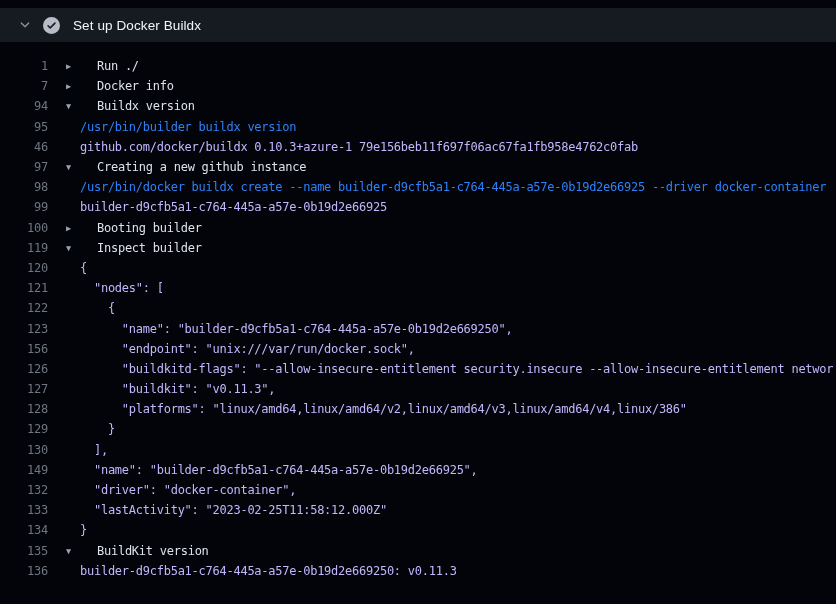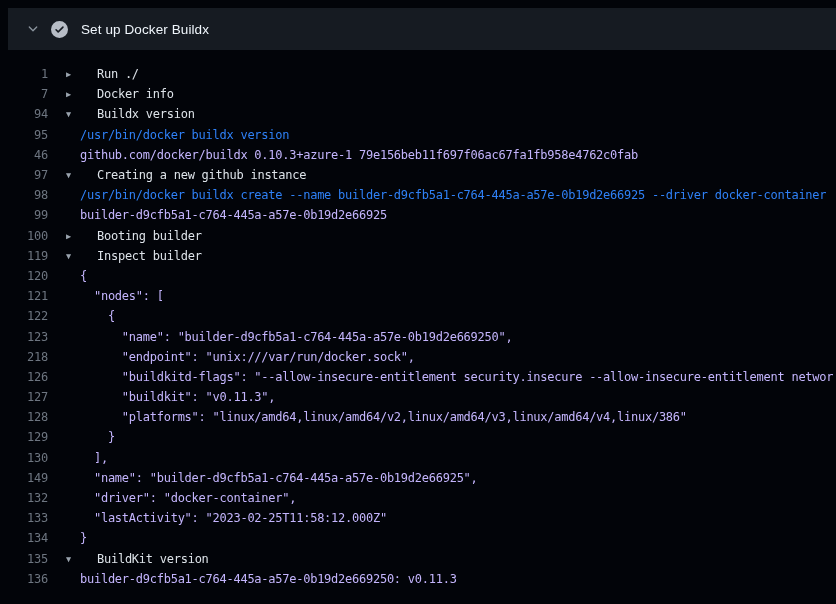--- a/index.html
+++ b/index.html
@@ -2,22 +2,22 @@
 <html><head>
 <meta charset="utf-8">
 <style>
   html,body{margin:0;padding:0;}
   body{
     width:836px;height:604px;overflow:hidden;
     background:#020409;
     font-family:"Liberation Sans",sans-serif;
   }
   .step-header{
-    margin-top:8px;height:42px;background:#161b22;
-    display:flex;align-items:center;cursor:pointer;margin-left:8px;
+    margin-top:8px;height:34px;background:#161b22;
+    display:flex;align-items:center;cursor:pointer;
   }
   .chevron-wrap{margin-left:18px;width:14px;height:14px;display:flex;align-items:center;justify-content:center;}
   .check-wrap{margin-left:11px;width:17px;height:17px;display:flex;align-items:center;justify-content:center;}
   .step-title{
     margin-left:13px;font-size:13.5px;font-weight:500;color:#f0f6fc;
     letter-spacing:.1px;white-space:nowrap;
   }
   .log{padding-top:14px;width:836px;overflow:hidden;}
   .row{
     display:flex;align-items:center;height:20.2px;
@@ -50,32 +50,32 @@
     </svg>
   </span>
   <span class="step-title">Set up Docker Buildx</span>
 </div>
 
 <div class="log">
   <div>
       <div class="row group"><span class="num">1</span><span class="arrow">▶</span><span class="txt">Run ./</span></div>
       <div class="row group"><span class="num">7</span><span class="arrow">▶</span><span class="txt">Docker info</span></div>
       <div class="row group"><span class="num">94</span><span class="arrow">▼</span><span class="txt">Buildx version</span></div>
-      <div class="row command"><span class="num">95</span><span class="arrow"></span><span class="txt">/usr/bin/docker buildx version</span></div>
+      <div class="row command"><span class="num">95</span><span class="arrow"></span><span class="txt">/usr/bin/builder buildx version</span></div>
       <div class="row output"><span class="num">46</span><span class="arrow"></span><span class="txt">github.com/docker/buildx 0.10.3+azure-1 79e156beb11f697f06ac67fa1fb958e4762c0fab</span></div>
       <div class="row group"><span class="num">97</span><span class="arrow">▼</span><span class="txt">Creating a new github instance</span></div>
       <div class="row command"><span class="num">98</span><span class="arrow"></span><span class="txt">/usr/bin/docker buildx create --name builder-d9cfb5a1-c764-445a-a57e-0b19d2e66925 --driver docker-container</span></div>
       <div class="row output"><span class="num">99</span><span class="arrow"></span><span class="txt">builder-d9cfb5a1-c764-445a-a57e-0b19d2e66925</span></div>
       <div class="row group"><span class="num">100</span><span class="arrow">▶</span><span class="txt">Booting builder</span></div>
       <div class="row group"><span class="num">119</span><span class="arrow">▼</span><span class="txt">Inspect builder</span></div>
       <div class="row output"><span class="num">120</span><span class="arrow"></span><span class="txt">{</span></div>
       <div class="row output"><span class="num">121</span><span class="arrow"></span><span class="txt">  "nodes": [</span></div>
       <div class="row output"><span class="num">122</span><span class="arrow"></span><span class="txt">    {</span></div>
       <div class="row output"><span class="num">123</span><span class="arrow"></span><span class="txt">      "name": "builder-d9cfb5a1-c764-445a-a57e-0b19d2e669250",</span></div>
-      <div class="row output"><span class="num">218</span><span class="arrow"></span><span class="txt">      "endpoint": "unix:///var/run/docker.sock",</span></div>
+      <div class="row output"><span class="num">156</span><span class="arrow"></span><span class="txt">      "endpoint": "unix:///var/run/docker.sock",</span></div>
       <div class="row output"><span class="num">126</span><span class="arrow"></span><span class="txt">      "buildkitd-flags": "--allow-insecure-entitlement security.insecure --allow-insecure-entitlement networ</span></div>
       <div class="row output"><span class="num">127</span><span class="arrow"></span><span class="txt">      "buildkit": "v0.11.3",</span></div>
       <div class="row output"><span class="num">128</span><span class="arrow"></span><span class="txt">      "platforms": "linux/amd64,linux/amd64/v2,linux/amd64/v3,linux/amd64/v4,linux/386"</span></div>
       <div class="row output"><span class="num">129</span><span class="arrow"></span><span class="txt">    }</span></div>
       <div class="row output"><span class="num">130</span><span class="arrow"></span><span class="txt">  ],</span></div>
       <div class="row output"><span class="num">149</span><span class="arrow"></span><span class="txt">  "name": "builder-d9cfb5a1-c764-445a-a57e-0b19d2e66925",</span></div>
       <div class="row output"><span class="num">132</span><span class="arrow"></span><span class="txt">  "driver": "docker-container",</span></div>
       <div class="row output"><span class="num">133</span><span class="arrow"></span><span class="txt">  "lastActivity": "2023-02-25T11:58:12.000Z"</span></div>
       <div class="row output"><span class="num">134</span><span class="arrow"></span><span class="txt">}</span></div>
       <div class="row group"><span class="num">135</span><span class="arrow">▼</span><span class="txt">BuildKit version</span></div>

